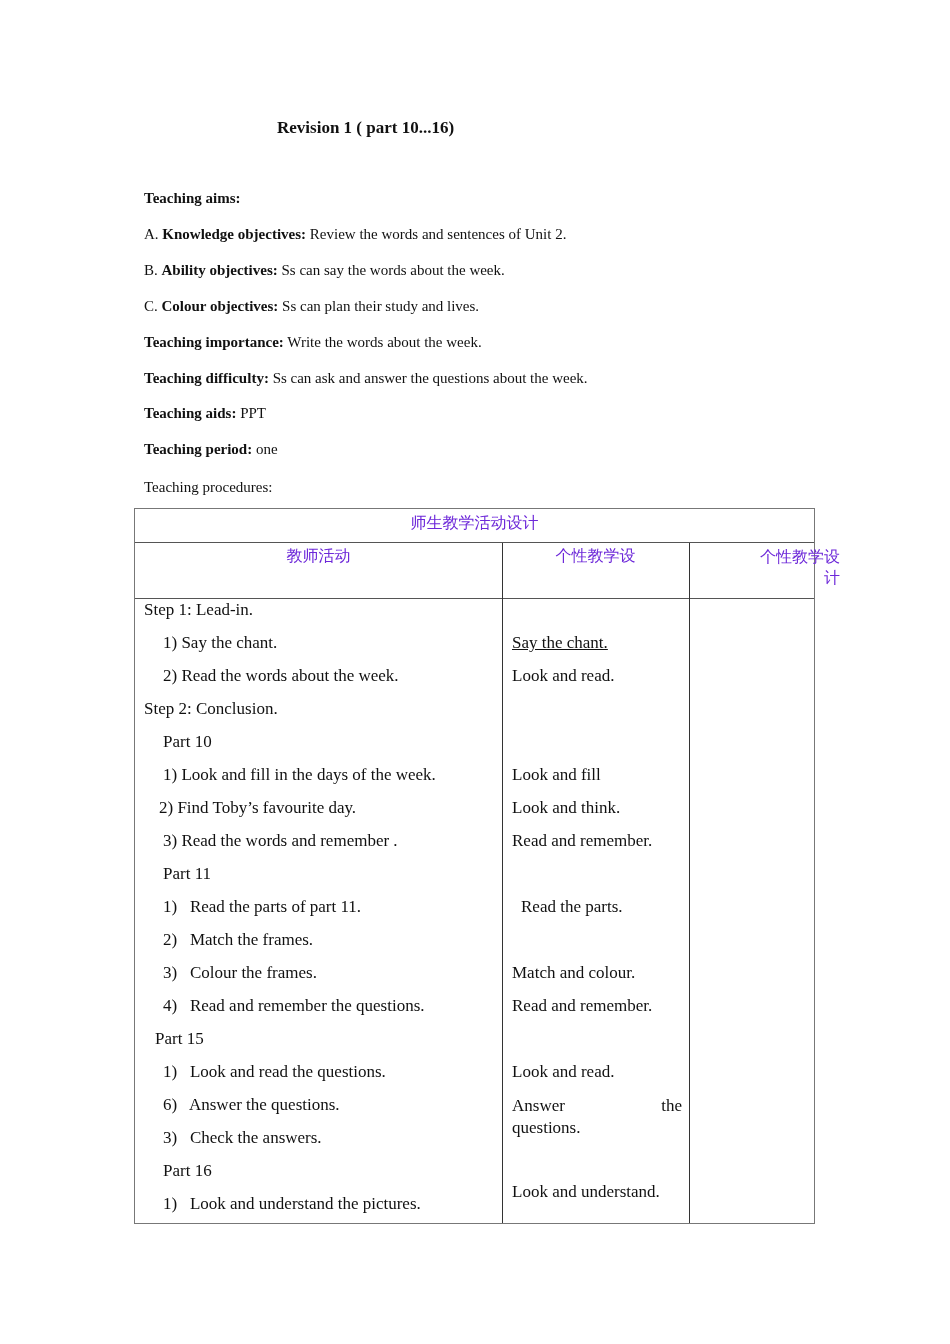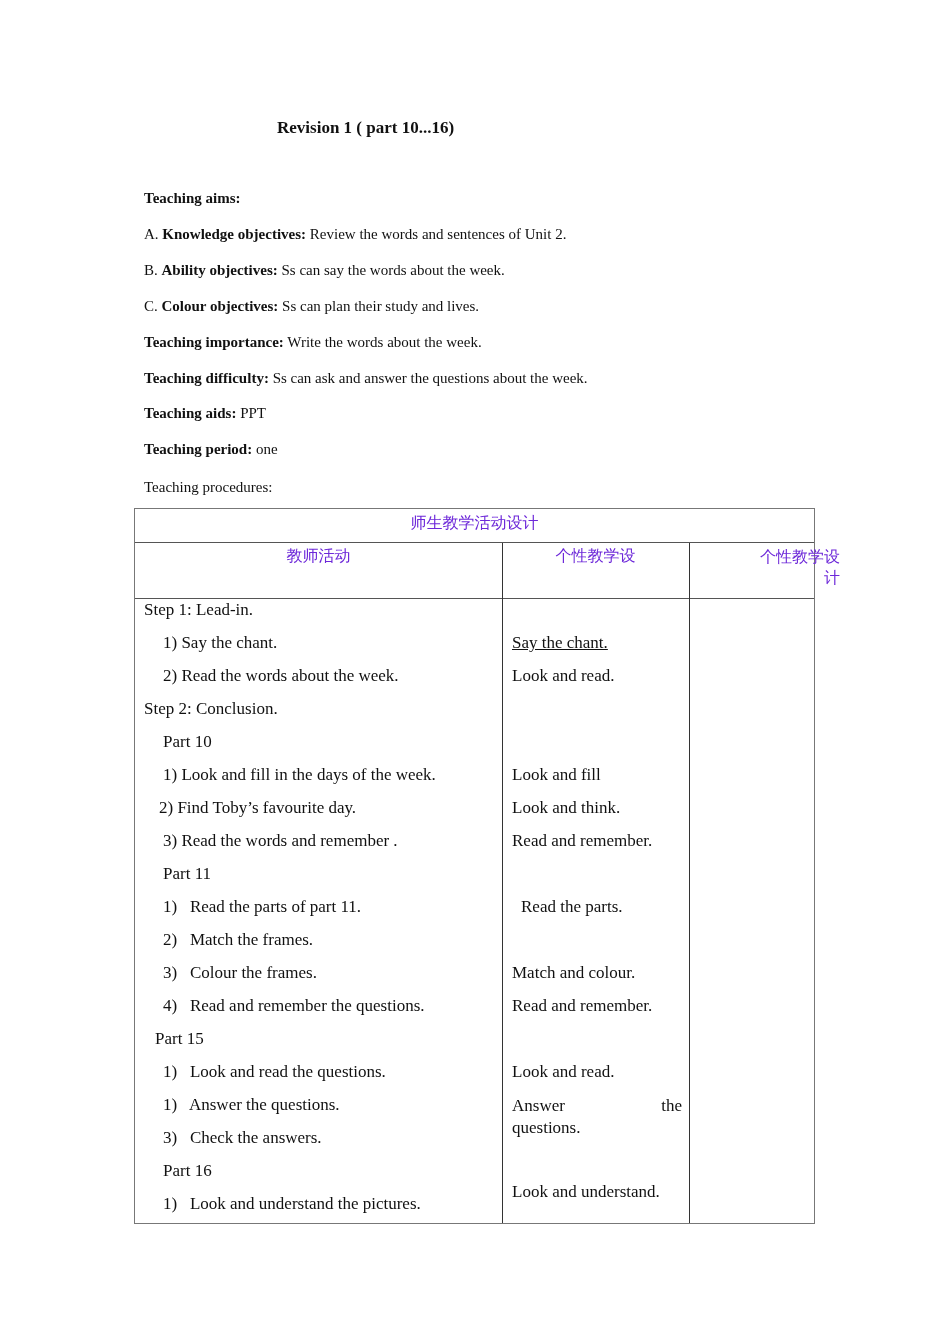--- a/index.html
+++ b/index.html
@@ -85,21 +85,21 @@
       <div class="cell" style="left: 28px; top: 256px; white-space: pre;">1) Look and fill in the days of the week.</div>
       <div class="cell" style="left: 24px; top: 289px; white-space: pre;">2) Find Toby’s favourite day.</div>
       <div class="cell" style="left: 28px; top: 322px; white-space: pre;">3) Read the words and remember .</div>
       <div class="cell" style="left: 28px; top: 355px; white-space: pre;">Part 11</div>
       <div class="cell" style="left: 28px; top: 388px; white-space: pre;">1)   Read the parts of part 11.</div>
       <div class="cell" style="left: 28px; top: 421px; white-space: pre;">2)   Match the frames.</div>
       <div class="cell" style="left: 28px; top: 454px; white-space: pre;">3)   Colour the frames.</div>
       <div class="cell" style="left: 28px; top: 487px; white-space: pre;">4)   Read and remember the questions.</div>
       <div class="cell" style="left: 20px; top: 520px; white-space: pre;">Part 15</div>
       <div class="cell" style="left: 28px; top: 553px; white-space: pre;">1)   Look and read the questions.</div>
-      <div class="cell" style="left: 28px; top: 586px; white-space: pre;">1)   Answer the questions.</div>
+      <div class="cell" style="left: 28px; top: 586px; white-space: pre;">6)   Answer the questions.</div>
       <div class="cell" style="left: 28px; top: 619px; white-space: pre;">3)   Check the answers.</div>
       <div class="cell" style="left: 28px; top: 652px; white-space: pre;">Part 16</div>
       <div class="cell" style="left: 28px; top: 685px; white-space: pre;">1)   Look and understand the pictures.</div>
     </div>
   <div id="student-col">
       <div class="cell" style="left: 377px; top: 124px; text-decoration: underline;">Say the chant.</div>
       <div class="cell" style="left: 377px; top: 157px;">Look and read.</div>
       <div class="cell" style="left: 377px; top: 256px;">Look and fill</div>
       <div class="cell" style="left: 377px; top: 289px;">Look and think.</div>
       <div class="cell" style="left: 377px; top: 322px;">Read and remember.</div>

